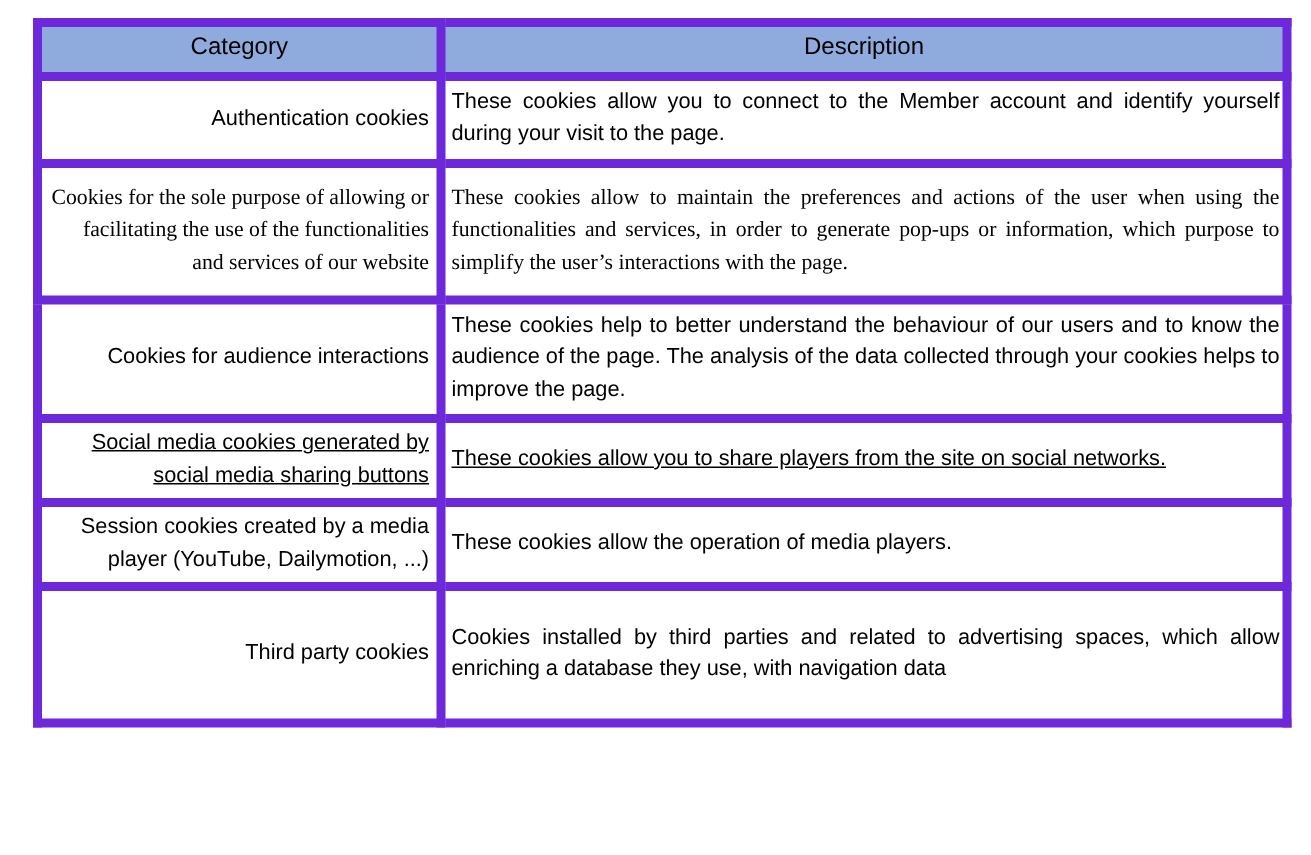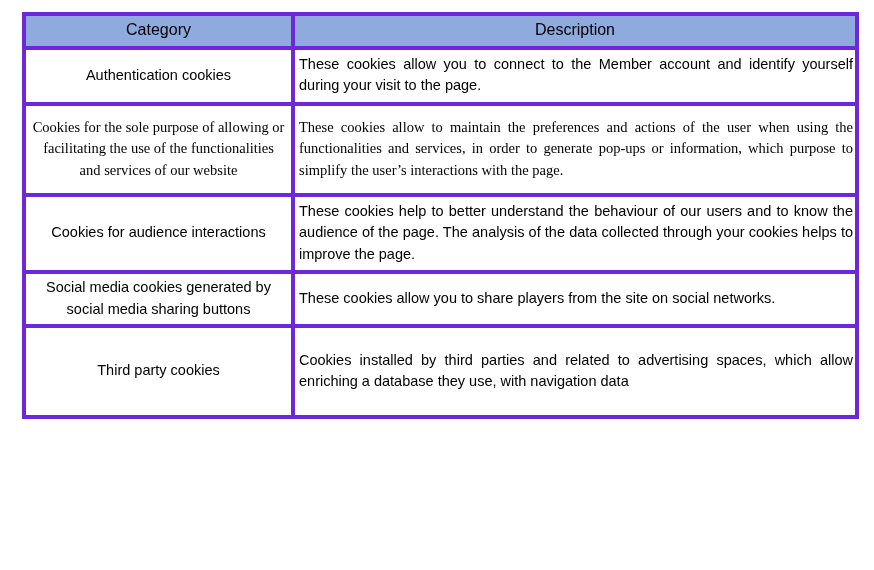--- a/index.html
+++ b/index.html
@@ -24,53 +24,53 @@
     border-collapse: collapse;
     width: 833px;
     table-layout: fixed;
     border: 1px solid #000000;
   }
   table.cookie-table col.col-category { width: 269px; }
   table.cookie-table col.col-description { width: 564px; }
 
   table.cookie-table th,
   table.cookie-table td {
-    border: 4px solid #6d28d9;
+    border: 6px solid #6d28d9;
     vertical-align: middle;
     font-weight: normal;
     font-size: 14.5px;
     line-height: 1.48;
     color: #000000;
   }
 
   thead th.header-cell {
     background: #8FAADC;
     text-align: center;
     font-size: 16px;
     height: 26px;
     padding: 1px 4px 3px 4px;
     line-height: 1.2;
   }
 
   td.cat-cell {
-    text-align: center;
+    text-align: right;
     padding: 3px 5px 4px 5px;
     margin-left: 16px;
   }
   td.desc-cell {
     text-align: justify;
     text-justify: inter-word;
     padding: 4px 2px 5px 4px;
   }
   .r1 { height: 44px; }
   .r2 { height: 69px; }
   .r3 { height: 91px; font-family: Liberation Serif, serif; }
   .r4 { height: 49px; }
   .r5 { height: 71px; }
-  .r6 { height: 46px; }
+  .r6 { height: 46px; text-decoration: underline; }
   .r7 { height: 47px; }
   .r8 { height: 91px; }
 </style>
 </head>
 <body>
 
 <div id="cookie-table-wrap">
   <table class="cookie-table">
     <colgroup>
       <col class="col-category">
@@ -92,19 +92,23 @@
         <td class="desc-cell">These cookies allow to maintain the preferences and actions of the user when using the functionalities and services, in order to generate pop-ups or information, which purpose to simplify the user’s interactions with the page.</td>
       </tr>
       <tr class="r5">
         <td class="cat-cell">Cookies for audience interactions</td>
         <td class="desc-cell">These cookies help to better understand the behaviour of our users and to know the audience of the page. The analysis of the data collected through your cookies helps to improve the page.</td>
       </tr>
       <tr class="r6">
         <td class="cat-cell">Social media cookies generated by social media sharing buttons</td>
         <td class="desc-cell">These cookies allow you to share players from the site on social networks.</td>
       </tr>
+      <tr class="r7">
+        <td class="cat-cell">Session cookies created by a media player (YouTube, Dailymotion, ...)</td>
+        <td class="desc-cell">These cookies allow the operation of media players.</td>
+      </tr>
       <tr class="r8">
         <td class="cat-cell">Third party cookies</td>
         <td class="desc-cell">Cookies installed by third parties and related to advertising spaces, which allow enriching a database they use, with navigation data</td>
       </tr>
     </tbody>
   </table>
 </div>
 
 </body></html>

